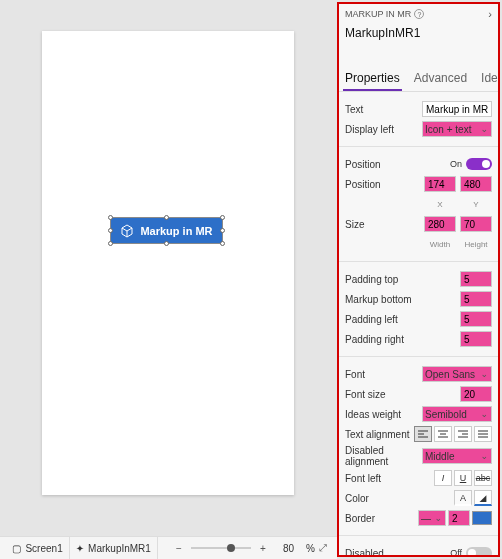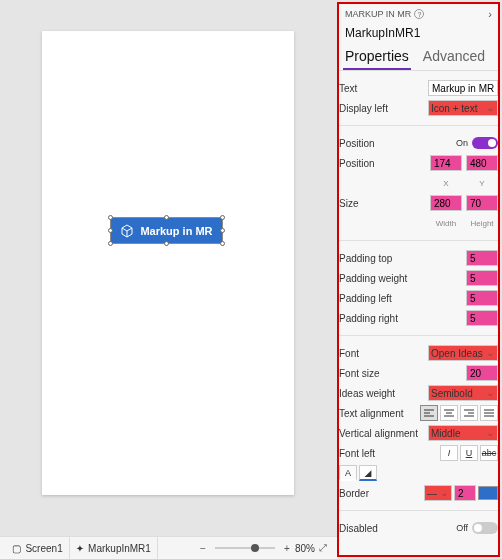--- a/index.html
+++ b/index.html
@@ -19,28 +19,28 @@
 .sb-spacer { flex: 1; }
 .sb-btn { width: 16px; text-align: center; cursor: pointer; color: #555; }
 .slider { width: 60px; height: 2px; background: #ccc; position: relative; margin: 0 4px; }
 .slider-thumb { position: absolute; width: 8px; height: 8px; background: #555; border-radius: 50%; top: -3px; left: 60%; }
 
 .panel { position: absolute; right: 2px; top: 2px; width: 163px; height: 555px; background: #f7f7f7; border: 2px solid #d40000; font-size: 10px; color: #333; overflow: hidden; }
 .p-head { display: flex; align-items: center; padding: 4px 6px; font-size: 9px; color: #555; }
 .p-head .grow { flex: 1; }
 .p-title { padding: 2px 6px 4px; font-size: 12px; color: #111; }
 .tabs { display: flex; border-bottom: 1px solid #ddd; padding: 0 4px; gap: 10px; }
-.tab { font-size: 14px; padding: 4px 2px; color: #666; cursor: pointer; }
+.tab { font-size: 12px; padding: 4px 2px; color: #666; cursor: pointer; margin-top: 23px; }
 .tab.active { color: #111; border-bottom: 2px solid #6b2fb3; }
-.sect { padding: 6px 0; border-bottom: 1px solid #e0e0e0; }
+.sect { padding: 6px 6px; border-bottom: 1px solid #e0e0e0; }
 .row { display: flex; align-items: center; min-height: 18px; margin: 2px 0; }
 .lbl { flex: 1; font-size: 10px; color: #333; }
 .inp { width: 70px; height: 16px; border: 1px solid #ccc; background: #fff; font-size: 10px; padding: 0 3px; }
 .inp-sm { width: 32px; height: 16px; border: 1px solid #ccc; background: #ec4899; font-size: 10px; padding: 0 3px; text-align: left; }
-.sel { width: 70px; height: 16px; border: 1px solid #ccc; background: #ef4444; font-size: 10px; padding: 0 2px; position: relative; display: flex; align-items: center; }
+.sel { width: 70px; height: 16px; border: 1px solid #ccc; background: #ec4899; font-size: 10px; padding: 0 2px; position: relative; display: flex; align-items: center; }
 .sel::after { content: "⌄"; position: absolute; right: 3px; font-size: 9px; color: #555; }
 .sublbl { font-size: 8px; color: #888; text-align: center; }
 .pair { display: flex; gap: 4px; }
 .toggle { width: 26px; height: 12px; border-radius: 6px; position: relative; display: inline-block; }
 .toggle.on { background: #8a2fc9; }
 .toggle.off { background: #ccc; }
 .toggle .knob { position: absolute; width: 8px; height: 8px; background: #fff; border-radius: 50%; top: 2px; }
 .toggle.on .knob { right: 2px; } .toggle.off .knob { left: 2px; }
 .btngrp { display: flex; gap: 2px; }
 .ib { width: 18px; height: 16px; border: 1px solid #ccc; background: #fff; display: flex; align-items: center; justify-content: center; font-size: 9px; cursor: pointer; }
@@ -88,21 +88,21 @@
   <div class="sb-item">
     <span>✦</span>
     <span>MarkupInMR1</span>
   </div>
   <div class="sb-spacer"></div>
   <span class="sb-btn">−</span>
   <div class="slider">
       <div class="slider-thumb"></div>
     </div>
   <span class="sb-btn">+</span>
-  <span style="margin:0 0">80</span>
+  <span style="margin:0 12px">80</span>
   <span>%</span>
   <span class="sb-btn">⤢</span>
 </div>
 
 <div class="panel">
   <div class="p-head">
     <span>MARKUP IN MR</span>
     <span class="qm">?</span>
     <span class="grow"></span>
     <span class="chev">›</span>
@@ -164,38 +164,38 @@
         </div>
       </div>
   </div>
 
   <div class="sect">
     <div class="row">
         <span class="lbl">Padding top</span>
         <input class="inp-sm" value="5" style="">
       </div>
     <div class="row">
-        <span class="lbl">Padding weight</span>
+        <span class="lbl">Markup bottom</span>
         <input class="inp-sm" value="5" style="">
       </div>
     <div class="row">
         <span class="lbl">Padding left</span>
         <input class="inp-sm" value="5" style="">
       </div>
     <div class="row">
         <span class="lbl">Padding right</span>
         <input class="inp-sm" value="5" style="">
       </div>
   </div>
 
   <div class="sect">
     <div class="row">
         <span class="lbl">Font</span>
         <div class="sel">
-          <span>Open Ideas</span>
+          <span>Open Sans</span>
         </div>
       </div>
     <div class="row">
         <span class="lbl">Font size</span>
         <input class="inp-sm" value="20" style="">
       </div>
     <div class="row">
         <span class="lbl">Ideas weight</span>
         <div class="sel">
           <span>Semibold</span>
@@ -220,40 +220,41 @@
             </svg>
           </span>
         <span class="ib">
             <svg width="10" height="8">
               <path d="M0 1h10M0 4h10M0 7h10" stroke="#333"></path>
             </svg>
           </span>
       </div>
     </div>
     <div class="row">
-        <span class="lbl">Vertical alignment</span>
+        <span class="lbl">Disabled alignment</span>
         <div class="sel">
           <span>Middle</span>
         </div>
       </div>
     <div class="row">
         <span class="lbl">Font left</span>
       <div class="btngrp">
         <span class="ib">
             <i>I</i>
           </span>
         <span class="ib">
             <u>U</u>
           </span>
         <span class="ib">
             <s>abc</s>
           </span>
       </div>
     </div>
     <div class="row">
+        <span class="lbl">Color</span>
       <div class="colrow">
         <span class="ib" style="border-bottom:2px solid #fff;background:#fafafa">
             <span>A</span>
           </span>
         <span class="ib" style="border-bottom:2px solid #2d6fc8">◢</span>
       </div>
     </div>
     <div class="row">
         <span class="lbl">Border</span>
       <div class="colrow">

